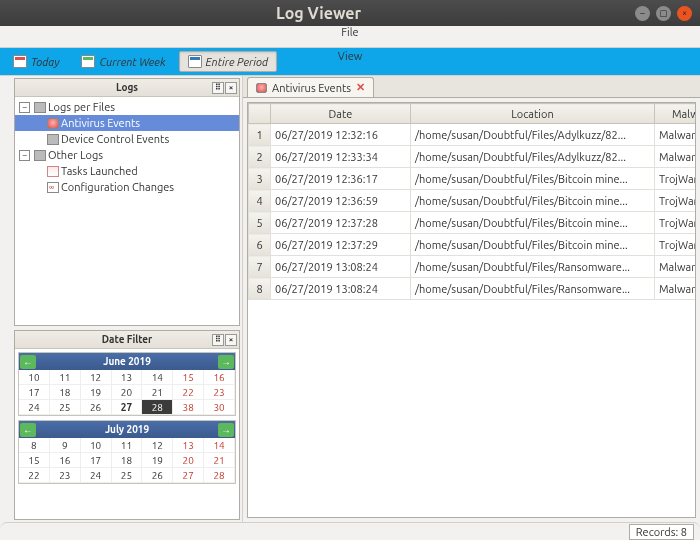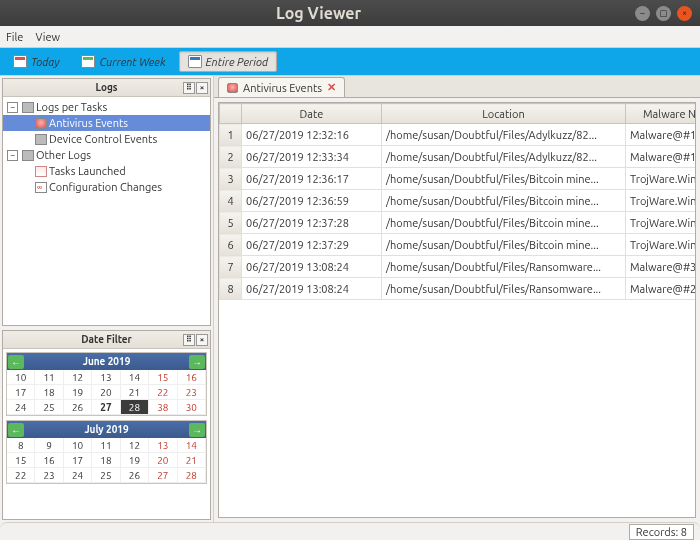--- a/index.html
+++ b/index.html
@@ -1,33 +1,33 @@
 <!DOCTYPE html>
 <html><head>
 <meta charset="utf-8">
 <style>
 * { box-sizing: border-box; margin: 0; padding: 0; }
 body { font-family: "Ubuntu", "Liberation Sans", Arial, sans-serif; font-size: 11px; background: #f2f1f0; color: #333; overflow: hidden; width: 700px; height: 540px; }
 .titlebar { height: 26px; background: linear-gradient(#4c4c4c,#3c3c3c); color: #dfdbd2; display: flex; align-items: center; padding: 0 8px; }
 .titlebar .title { flex: 1; text-align: center; font-weight: bold; font-size: 16px; }
 .titlebar .wbtn { width: 15px; height: 15px; border-radius: 50%; margin-left: 6px; display: flex; align-items: center; justify-content: center; font-size: 9px; color: #222; }
-.menubar { height: 22px; background: #f2f1f0; border-bottom: 1px solid #d4d0c8; display: flex; align-items: center; padding: 8px 6px; gap: 12px; }
+.menubar { height: 22px; background: #f2f1f0; border-bottom: 1px solid #d4d0c8; display: flex; align-items: center; padding: 0 6px; gap: 12px; flex-direction: column; }
 .menubar span { cursor: default; }
 .toolbar { height: 28px; background: #0ea5e9; border-bottom: 1px solid #d4d0c8; display: flex; align-items: center; padding: 0 4px; gap: 4px; font-style: italic; }
 .tbtn { display: flex; align-items: center; gap: 4px; padding: 3px 8px; border: 1px solid transparent; border-radius: 2px; cursor: default; }
 .tbtn.pressed { border: 1px solid #b0aca4; background: #e6e3de; box-shadow: inset 0 1px 2px rgba(0,0,0,.1); }
 .cal-mini { width: 14px; height: 13px; display: inline-block; position: relative; }
 .cal-mini::before { content:""; position:absolute; inset:0; border:1px solid #888; background:#fff; border-radius:1px; }
 .cal-mini.red::after { content:""; position:absolute; left:2px; right:2px; top:2px; height:3px; background:#d9534f; }
 .cal-mini.green::after { content:""; position:absolute; left:2px; right:2px; top:2px; height:3px; background:#5cb85c; }
 .cal-mini.orange::after { content:""; position:absolute; left:2px; right:2px; top:2px; height:3px; background:#f0ad4e; }
 .cal-mini.blue::after { content:""; position:absolute; left:2px; right:2px; top:2px; height:3px; background:#337ab7; }
 
 .workspace { display: flex; height: calc(540px - 26px - 22px - 28px - 18px); }
-.sidebar { width: 214px; display: flex; flex-direction: column; border-right: 1px solid #d4d0c8; }
+.sidebar { width: 243px; display: flex; flex-direction: column; border-right: 1px solid #d4d0c8; padding-left: 12px; }
 .panel { display: flex; flex-direction: column; border: 1px solid #b0aca4; margin: 2px; background: #fff; }
 .panel-hdr { height: 18px; background: linear-gradient(#f0ede6,#e4e0d8); border-bottom: 1px solid #c8c4bc; display: flex; align-items: center; font-size: 10px; font-weight: bold; position: relative; }
 .panel-hdr .t { flex:1; text-align:center; }
 .panel-hdr .pbtns { position:absolute; right:2px; display:flex; gap:1px; }
 .pin, .xbtn { width:12px; height:12px; border:1px solid #999; background:#f8f6f2; font-size:8px; display:flex; align-items:center; justify-content:center; cursor:default; }
 
 .logs-panel { flex: 1 1 auto; min-height: 0; }
 .tree { padding: 2px 0; overflow:auto; height: calc(100% - 18px); }
 .tree-row { display:flex; align-items:center; height:16px; padding-left:4px; gap:2px; cursor:default; white-space:nowrap; }
 .tree-row.sel { background:#668cd9; color:#fff; }
@@ -108,21 +108,21 @@
         <span class="t">Logs</span>
         <span class="pbtns">
           <span class="pin">⠿</span>
           <span class="xbtn">×</span>
         </span>
       </div>
       <div class="tree">
         <div class="tree-row">
           <span class="twisty">−</span>
           <span class="mod-icon"></span>
-          <span>Logs per Tasks</span>
+          <span>Logs per Files</span>
         </div>
         <div class="tree-row sel">
           <span class="tree-spacer" style="width:26px"></span>
           <span class="mod-icon red-shield"></span>
           <span>Antivirus Events</span>
         </div>
         <div class="tree-row">
           <span class="tree-spacer" style="width:26px"></span>
           <span class="mod-icon"></span>
           <span>Device Control Events</span>

